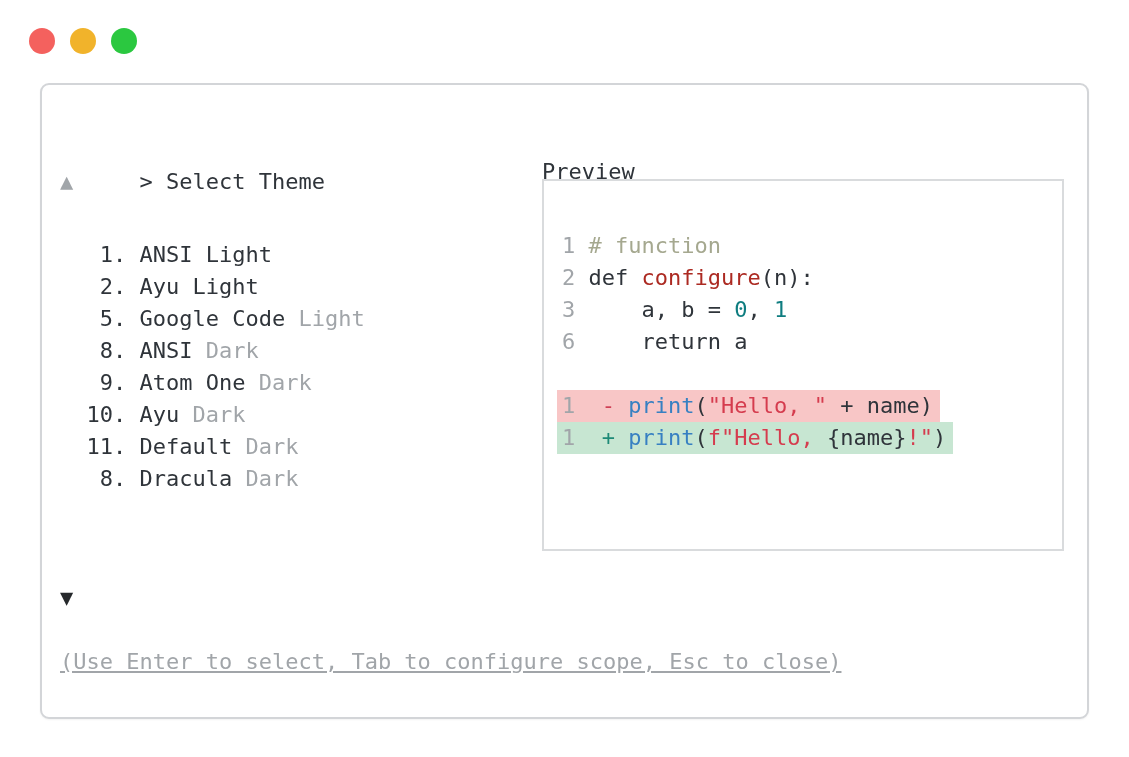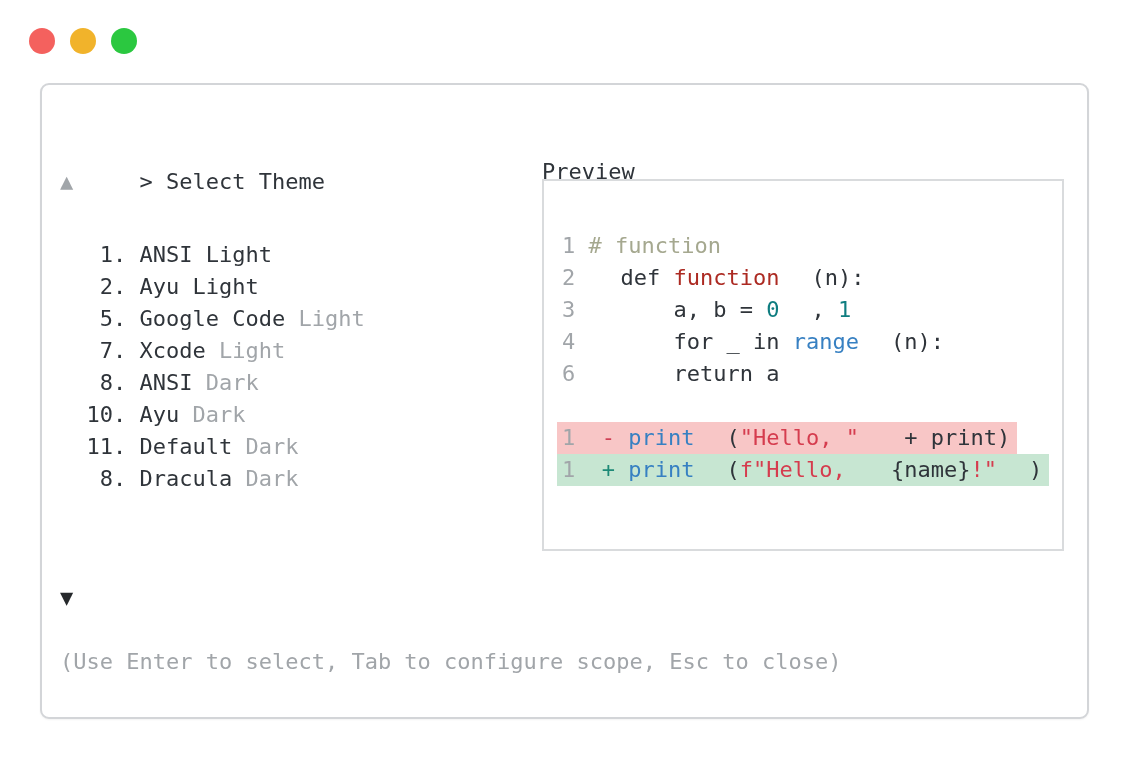--- a/index.html
+++ b/index.html
@@ -26,21 +26,21 @@
     background: #ffffff;
     border: 2px solid #d3d5d8;
     border-radius: 9px;
     box-shadow: 0 1px 2px rgba(0,0,0,0.05);
   }
   .term-row { position: absolute; left: 18px; height: 32px; line-height: 32px; white-space: pre; }
   .prompt-row { top: 49px; }
   .prompt-title { padding-left: 1ch; }
   .scroll-up { top: 81px; color: var(--muted); cursor: default; }
   .scroll-down { top: 497px; color: #26292c; cursor: default; }
-  .hint-row { top: 561px; color: var(--muted); }
+  .hint-row { top: 561px; color: var(--muted); text-decoration: underline; }
 
   
   .theme-list { position: absolute; left: 18px; top: 113px; margin-top: 41px; }
   .trow { height: 32px; line-height: 32px; white-space: pre; color: var(--text); }
   .trow .marker { display: inline-block; width: 2ch; color: var(--selection); }
   .trow .num { display: inline-block; width: 3ch; text-align: right; }
   .trow .iname { padding-left: 1ch; }
   .trow .ivariant.muted { color: var(--muted); }
   .trow.selected, .trow.selected .num, .trow.selected .iname, .trow.selected .ivariant { color: var(--selection); }
 
@@ -55,21 +55,21 @@
     border: 2px solid #d9dbdd;
   }
   .preview-code { position: absolute; left: 18px; top: 49px; }
   .crow { height: 32px; line-height: 32px; white-space: pre; }
   .lnum { display: inline-block; width: 1ch; margin-right: 1ch; color: var(--muted); }
   .band { display: inline-block; margin-left: -5px; padding: 0 7px 0 5px; }
   .band.removed { background: var(--diff-removed-bg); }
   .band.added { background: var(--diff-added-bg); }
 
   
-  .tok-text { color: var(--text); margin-left: 32px; }
+  .tok-text { color: var(--text); }
   .tok-comment { color: var(--comment); }
   .tok-func { color: var(--function-name); }
   .tok-string { color: var(--string); }
   .tok-number { color: var(--number); }
   .tok-call { color: var(--call); }
   .tok-diff-minus { color: var(--diff-minus); }
   .tok-diff-plus { color: var(--diff-plus); }
 </style>
 </head>
 <body>
@@ -87,40 +87,39 @@
     <div class="term-row prompt-row">
       <span>&gt;</span><span class="prompt-title">Select Theme</span>
     </div>
 
     <div class="term-row scroll-up">▲</div>
 
     <div class="theme-list">
         <div class="trow"><span class="marker"> </span><span class="num">1.</span><span class="iname">ANSI</span><span class="ivariant"> Light</span></div>
         <div class="trow"><span class="marker"> </span><span class="num">2.</span><span class="iname">Ayu</span><span class="ivariant"> Light</span></div>
         <div class="trow"><span class="marker"> </span><span class="num">5.</span><span class="iname">Google Code</span><span class="ivariant muted"> Light</span></div>
-        <div class="trow"><span class="marker"> </span><span class="num">7.</span><span class="iname">Xcode</span><span class="ivariant muted"> Light</span></div>
         <div class="trow"><span class="marker"> </span><span class="num">8.</span><span class="iname">ANSI</span><span class="ivariant muted"> Dark</span></div>
+        <div class="trow"><span class="marker"> </span><span class="num">9.</span><span class="iname">Atom One</span><span class="ivariant muted"> Dark</span></div>
         <div class="trow"><span class="marker"> </span><span class="num">10.</span><span class="iname">Ayu</span><span class="ivariant muted"> Dark</span></div>
         <div class="trow"><span class="marker"> </span><span class="num">11.</span><span class="iname">Default</span><span class="ivariant muted"> Dark</span></div>
         <div class="trow"><span class="marker"> </span><span class="num">8.</span><span class="iname">Dracula</span><span class="ivariant muted"> Dark</span></div>
       </div>
 
     <div class="term-row scroll-down">▼</div>
 
     <div class="term-row hint-row">(Use Enter to select, Tab to configure scope, Esc to close)</div>
 
     <div class="preview-label">Preview</div>
 
     <div class="preview-box">
       <div class="preview-code">
           <div class="crow"><span class="lnum">1</span><span class="tok-comment"># function</span></div>
-          <div class="crow"><span class="lnum">2</span><span class="tok-text">def </span><span class="tok-func">function</span><span class="tok-text">(n):</span></div>
+          <div class="crow"><span class="lnum">2</span><span class="tok-text">def </span><span class="tok-func">configure</span><span class="tok-text">(n):</span></div>
           <div class="crow"><span class="lnum">3</span><span class="tok-text">    a, b = </span><span class="tok-number">0</span><span class="tok-text">, </span><span class="tok-number">1</span></div>
-          <div class="crow"><span class="lnum">4</span><span class="tok-text">    for _ in </span><span class="tok-call">range</span><span class="tok-text">(n):</span></div>
           <div class="crow"><span class="lnum">6</span><span class="tok-text">    return a</span></div>
           <div class="crow"></div>
-          <div class="crow"><span class="band removed"><span class="lnum">1</span><span class="tok-diff-minus"> - </span><span class="tok-call">print</span><span class="tok-text">(</span><span class="tok-string">"Hello, "</span><span class="tok-text"> + print)</span></span></div>
+          <div class="crow"><span class="band removed"><span class="lnum">1</span><span class="tok-diff-minus"> - </span><span class="tok-call">print</span><span class="tok-text">(</span><span class="tok-string">"Hello, "</span><span class="tok-text"> + name)</span></span></div>
           <div class="crow"><span class="band added"><span class="lnum">1</span><span class="tok-diff-plus"> + </span><span class="tok-call">print</span><span class="tok-text">(</span><span class="tok-string">f"Hello, </span><span class="tok-text">{name}</span><span class="tok-string">!"</span><span class="tok-text">)</span></span></div>
         </div>
     </div>
 
   </div>
 </div>
 
 </body></html>

